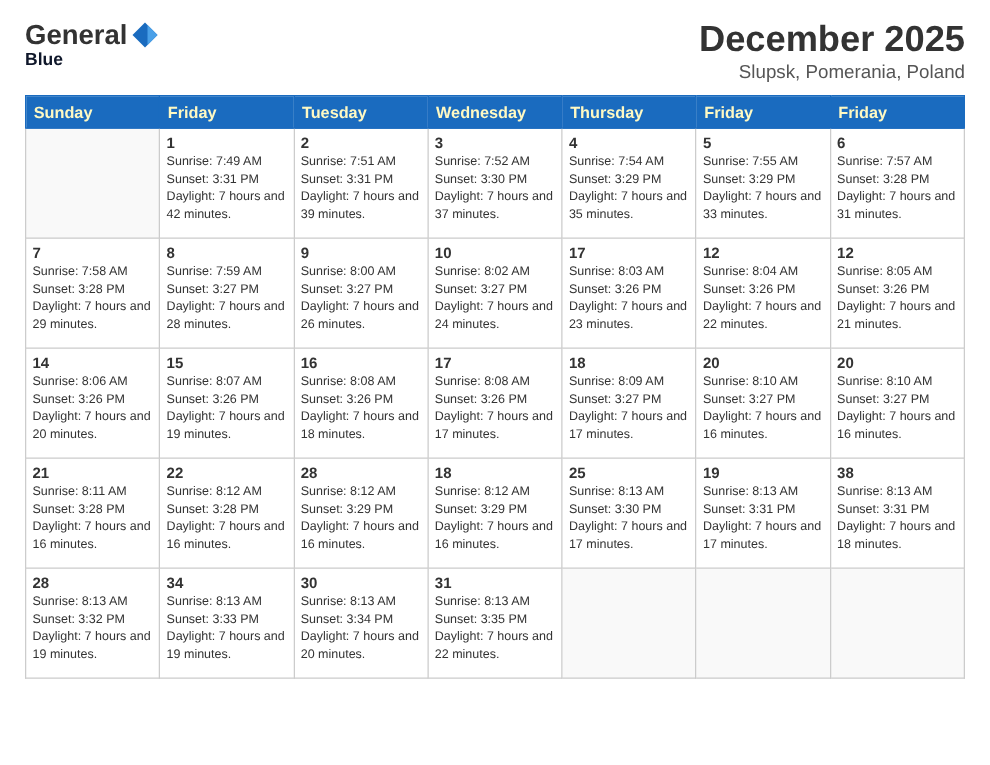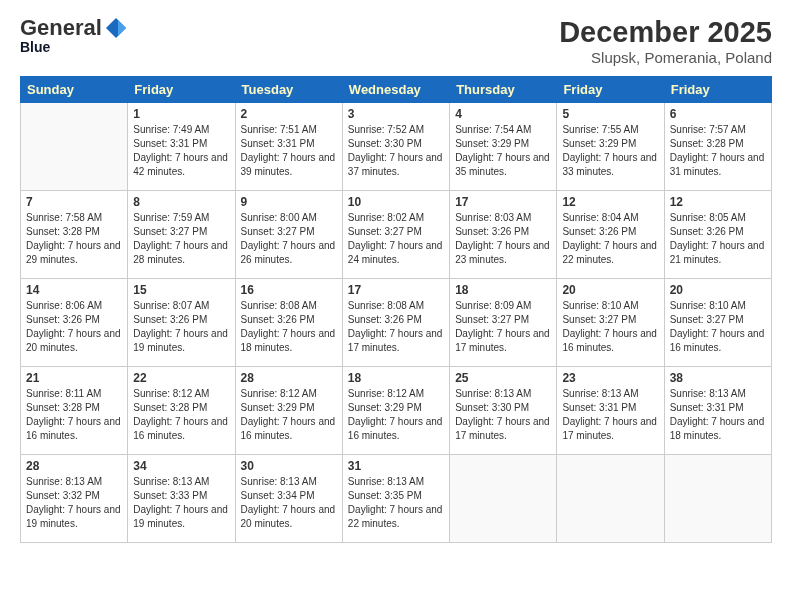--- a/index.html
+++ b/index.html
@@ -158,21 +158,21 @@
           <td><span class="day-num">18</span><span class="cell-text">Sunrise: 8:09 AM<br>Sunset: 3:27 PM<br>Daylight: 7 hours and 17 minutes.</span></td>
           <td><span class="day-num">20</span><span class="cell-text">Sunrise: 8:10 AM<br>Sunset: 3:27 PM<br>Daylight: 7 hours and 16 minutes.</span></td>
           <td><span class="day-num">20</span><span class="cell-text">Sunrise: 8:10 AM<br>Sunset: 3:27 PM<br>Daylight: 7 hours and 16 minutes.</span></td>
         </tr>
         <tr>
           <td><span class="day-num">21</span><span class="cell-text">Sunrise: 8:11 AM<br>Sunset: 3:28 PM<br>Daylight: 7 hours and 16 minutes.</span></td>
           <td><span class="day-num">22</span><span class="cell-text">Sunrise: 8:12 AM<br>Sunset: 3:28 PM<br>Daylight: 7 hours and 16 minutes.</span></td>
           <td><span class="day-num">28</span><span class="cell-text">Sunrise: 8:12 AM<br>Sunset: 3:29 PM<br>Daylight: 7 hours and 16 minutes.</span></td>
           <td><span class="day-num">18</span><span class="cell-text">Sunrise: 8:12 AM<br>Sunset: 3:29 PM<br>Daylight: 7 hours and 16 minutes.</span></td>
           <td><span class="day-num">25</span><span class="cell-text">Sunrise: 8:13 AM<br>Sunset: 3:30 PM<br>Daylight: 7 hours and 17 minutes.</span></td>
-          <td><span class="day-num">23</span><span class="cell-text">Sunrise: 8:13 AM<br>Sunset: 3:31 PM<br>Daylight: 7 hours and 17 minutes.</span></td>
+          <td><span class="day-num">19</span><span class="cell-text">Sunrise: 8:13 AM<br>Sunset: 3:31 PM<br>Daylight: 7 hours and 17 minutes.</span></td>
           <td><span class="day-num">38</span><span class="cell-text">Sunrise: 8:13 AM<br>Sunset: 3:31 PM<br>Daylight: 7 hours and 18 minutes.</span></td>
         </tr>
         <tr>
           <td><span class="day-num">28</span><span class="cell-text">Sunrise: 8:13 AM<br>Sunset: 3:32 PM<br>Daylight: 7 hours and 19 minutes.</span></td>
           <td><span class="day-num">34</span><span class="cell-text">Sunrise: 8:13 AM<br>Sunset: 3:33 PM<br>Daylight: 7 hours and 19 minutes.</span></td>
           <td><span class="day-num">30</span><span class="cell-text">Sunrise: 8:13 AM<br>Sunset: 3:34 PM<br>Daylight: 7 hours and 20 minutes.</span></td>
           <td><span class="day-num">31</span><span class="cell-text">Sunrise: 8:13 AM<br>Sunset: 3:35 PM<br>Daylight: 7 hours and 22 minutes.</span></td>
           <td class="empty-cell"></td>
           <td class="empty-cell"></td>
           <td class="empty-cell"></td>

